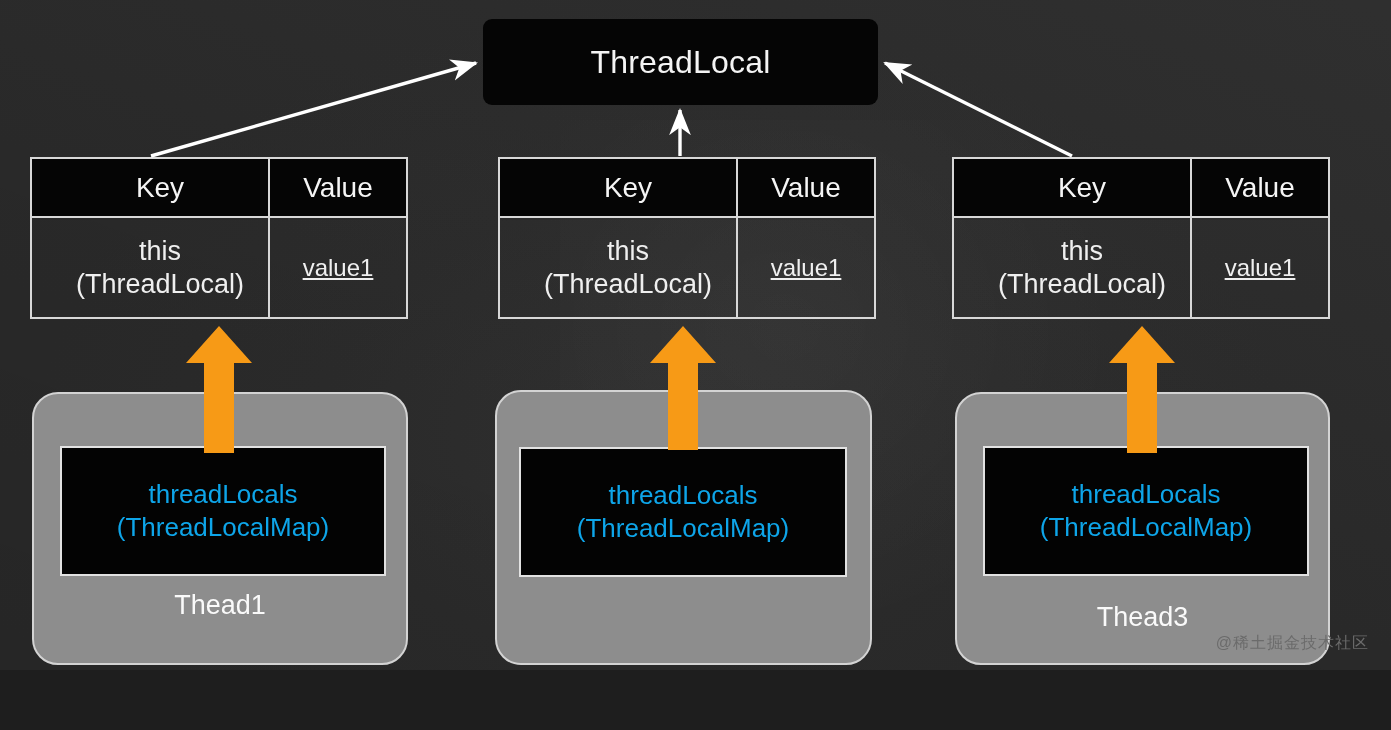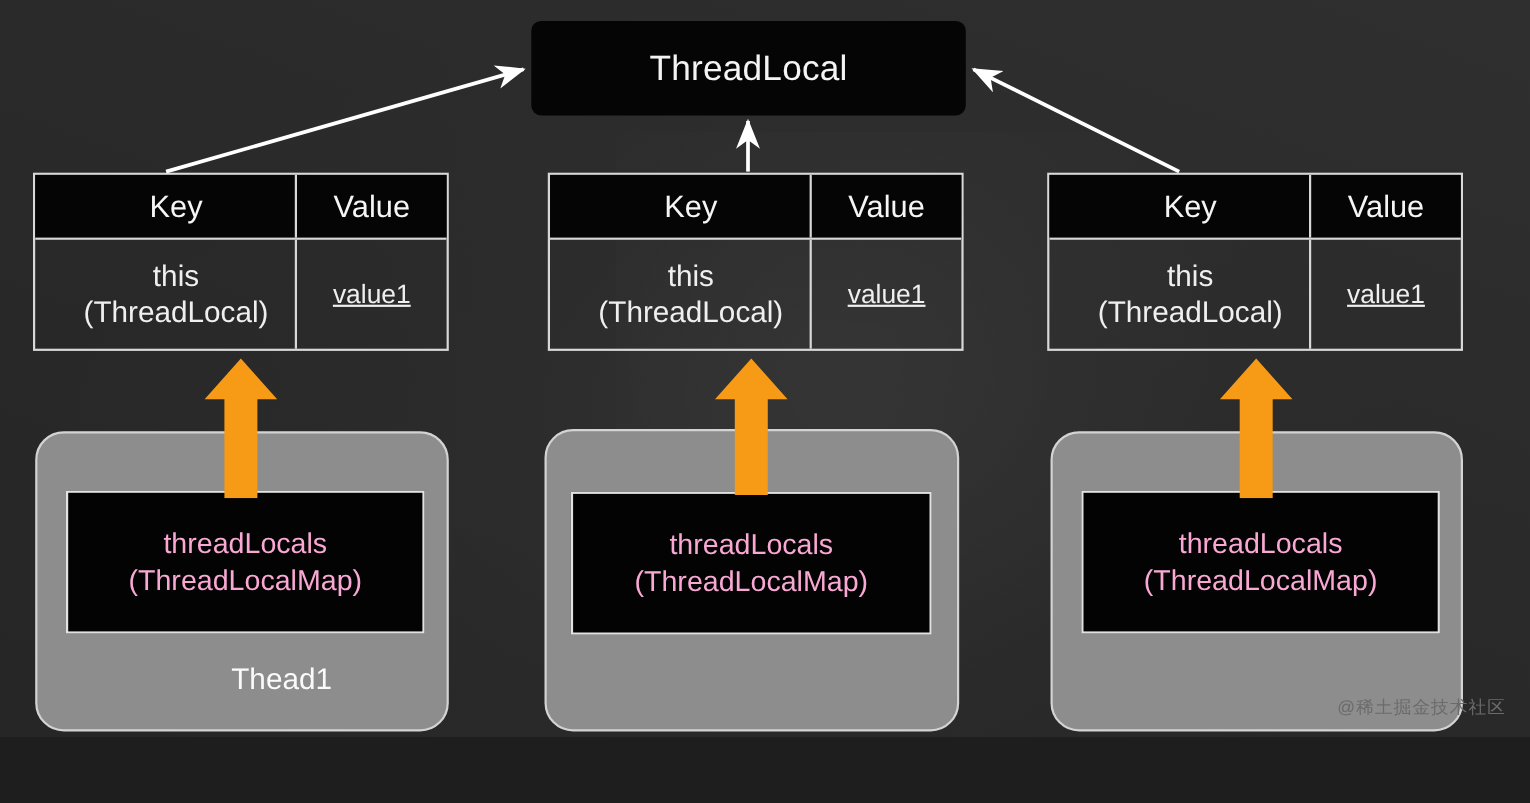--- a/index.html
+++ b/index.html
@@ -133,21 +133,21 @@
     box-sizing: border-box;
     display: flex;
     flex-direction: column;
     align-items: center;
     justify-content: center;
     z-index: 5;
   }
   .tlmap-line {
     font-size: 26px;
     line-height: 1.28;
-    color: #f9a8d4;
+    color: #0ea5e9;
   }
   .thread-label {
     position: absolute;
     left: 0;
     width: 100%;
     text-align: center;
     font-size: 27px;
     color: #fafafa;
     z-index: 5;
   }
@@ -228,35 +228,36 @@
 (ThreadLocal)</div>
       <div class="kv-cell-val">value1</div>
     </div>
   </div>
 
   <div class="thread-box" style="left:32px; top:392px; width:376px; height:273px;">
     <div class="tlmap-box" style="left:26px; top:52px; width:326px; height:130px;">
       <div class="tlmap-line">threadLocals</div>
       <div class="tlmap-line">(ThreadLocalMap)</div>
     </div>
-    <div class="thread-label" style="top:208px;margin-left:36px;">Thead1</div>
+    <div class="thread-label" style="top:196px;">Thead1</div>
   </div>
 
   <div class="thread-box" style="left:495px; top:390px; width:377px; height:275px;">
     <div class="tlmap-box" style="left:22px; top:55px; width:328px; height:130px;">
       <div class="tlmap-line">threadLocals</div>
       <div class="tlmap-line">(ThreadLocalMap)</div>
     </div>
   </div>
 
   <div class="thread-box" style="left:955px; top:392px; width:375px; height:273px;">
     <div class="tlmap-box" style="left:26px; top:52px; width:326px; height:130px;">
       <div class="tlmap-line">threadLocals</div>
       <div class="tlmap-line">(ThreadLocalMap)</div>
     </div>
+    <div class="thread-label" style="top:208px;">Thead3</div>
   </div>
 
   <svg class="orange-arrow" style="left:184px; top:325px; width:70px; height:128px;" viewBox="0 0 70 128">
     <path d="M35 1 L68 38 L50 38 L50 128 L20 128 L20 38 L2 38 Z" fill="#F79A16"></path>
   </svg>
 
   <svg class="orange-arrow" style="left:648px; top:325px; width:70px; height:125px;" viewBox="0 0 70 125">
     <path d="M35 1 L68 38 L50 38 L50 125 L20 125 L20 38 L2 38 Z" fill="#F79A16"></path>
   </svg>
 

